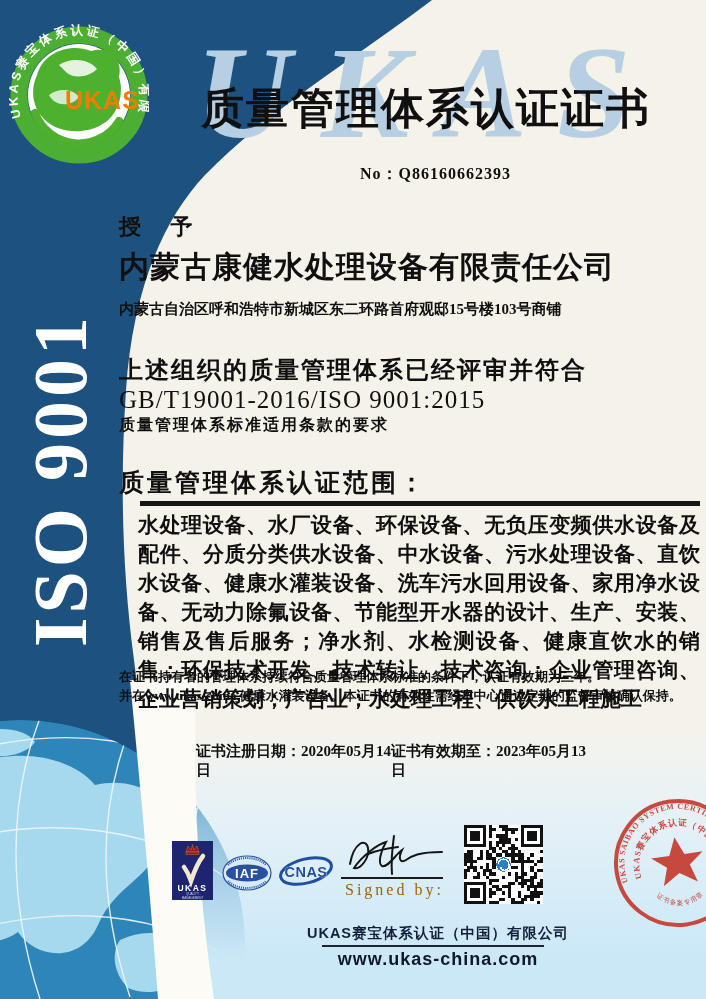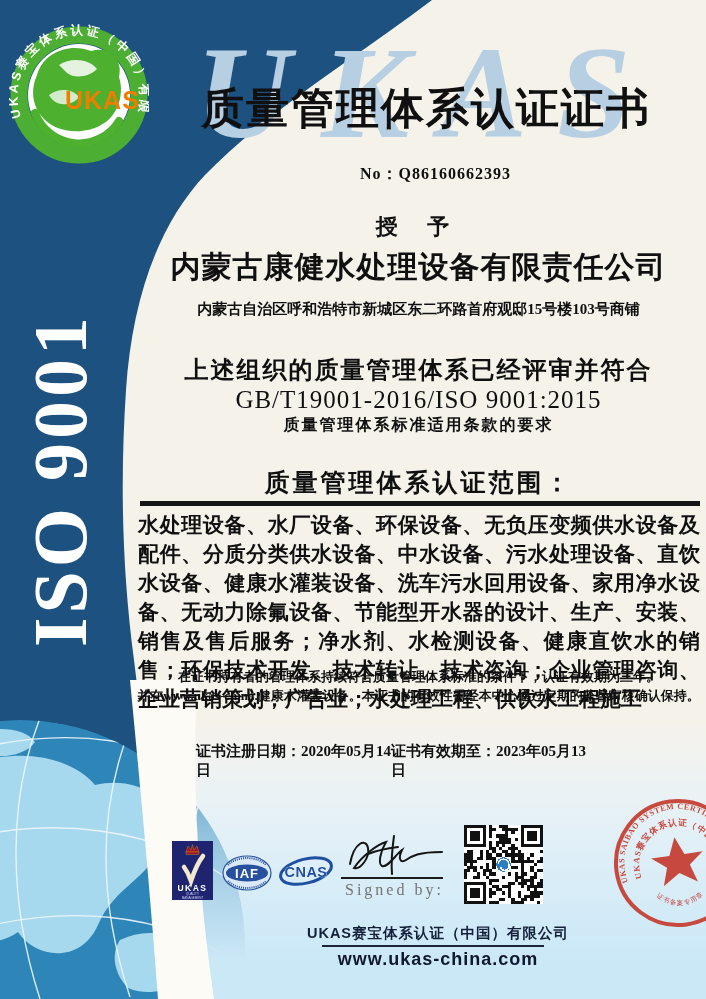--- a/index.html
+++ b/index.html
@@ -26,21 +26,21 @@
   }
   .title{
     left:148px; top:80px; width:556px; text-align:center;
     font-weight:900; font-size:43px; letter-spacing:2px; z-index:2;
   }
   .cert-no{
     left:360px; top:164px; font-size:16px; font-weight:bold; z-index:2;
     letter-spacing:1px;
   }
   
-  .col{left:135px; width:567px; text-align:center; z-index:2;}
+  .col{left:119px; width:567px; text-align:left; z-index:2;}
   .award      {top:212px; font-size:22px; font-weight:900; letter-spacing:12px;}
   .company    {top:247px; font-size:30px; font-weight:700; letter-spacing:1px;}
   .address    {top:300px; font-size:15px; font-weight:600;}
   .stmt1      {top:354px; font-size:24px; font-weight:900; letter-spacing:2px;}
   .standard   {top:386px; font-size:25px; font-weight:500; letter-spacing:1px;}
   .stmt2      {top:415px; font-size:16px; font-weight:900; letter-spacing:2px;}
   .scope-h    {top:466px; font-size:25px; font-weight:900; letter-spacing:3px;}
   .rule       {left:140px; top:501px; width:560px; height:5px; background:#151515; z-index:2;}
   .scope-p{
     left:138px; top:511px; width:562px; z-index:2;
@@ -49,21 +49,21 @@
   }
   .note1{top:668px; font-size:13px; font-weight:bold;}
   .note2{top:687px; font-size:13px; font-weight:bold;}
   .dates-row{
     left:196px; top:742px; width:390px; z-index:2;
     display:flex; justify-content:space-between;
     font-size:15px; font-weight:bold;
   }
   
   .sig-line{left:341px; top:877px; width:102px; height:2px; background:#1a1a1a; z-index:3;}
-  .signed-by{left:345px; top:881px; font-size:16px; letter-spacing:3px; color:#737373; z-index:3;}
+  .signed-by{left:345px; top:881px; font-size:16px; letter-spacing:3px; color:#a16207; z-index:3;}
   
   .footer-co{
     left:288px; top:924px; width:300px; text-align:center; z-index:3;
     font-family:"Liberation Sans","DejaVu Sans",sans-serif;
     font-size:14.5px; font-weight:bold; color:#14203a; letter-spacing:1px;
   }
   .footer-line{left:322px; top:945px; width:222px; height:2px; background:#1c2438; z-index:3;}
   .footer-url{
     left:288px; top:949px; width:300px; text-align:center; z-index:3;
     font-family:"Liberation Sans","DejaVu Sans",sans-serif;

